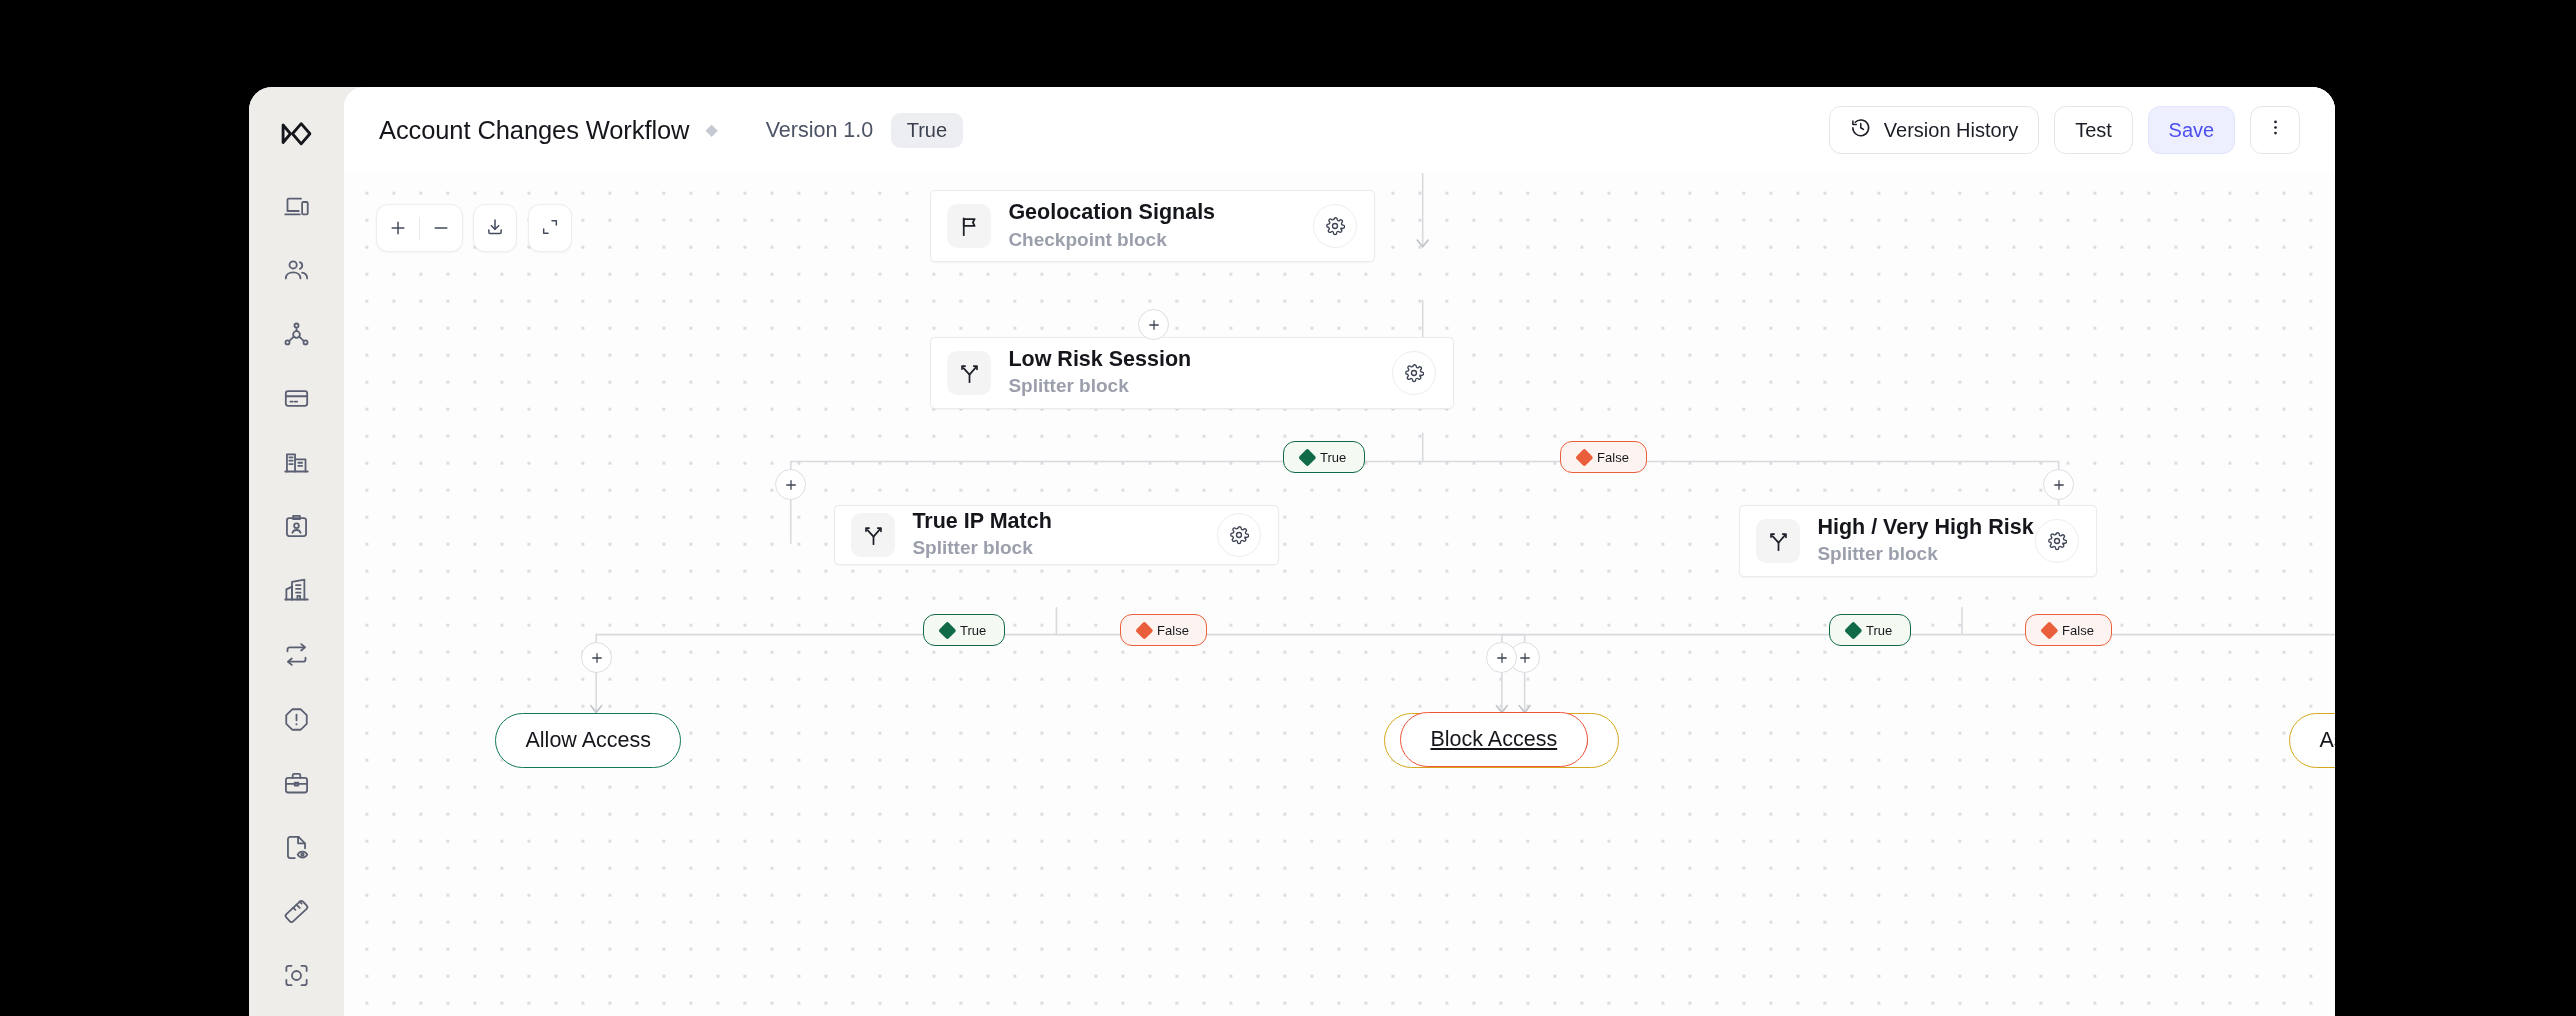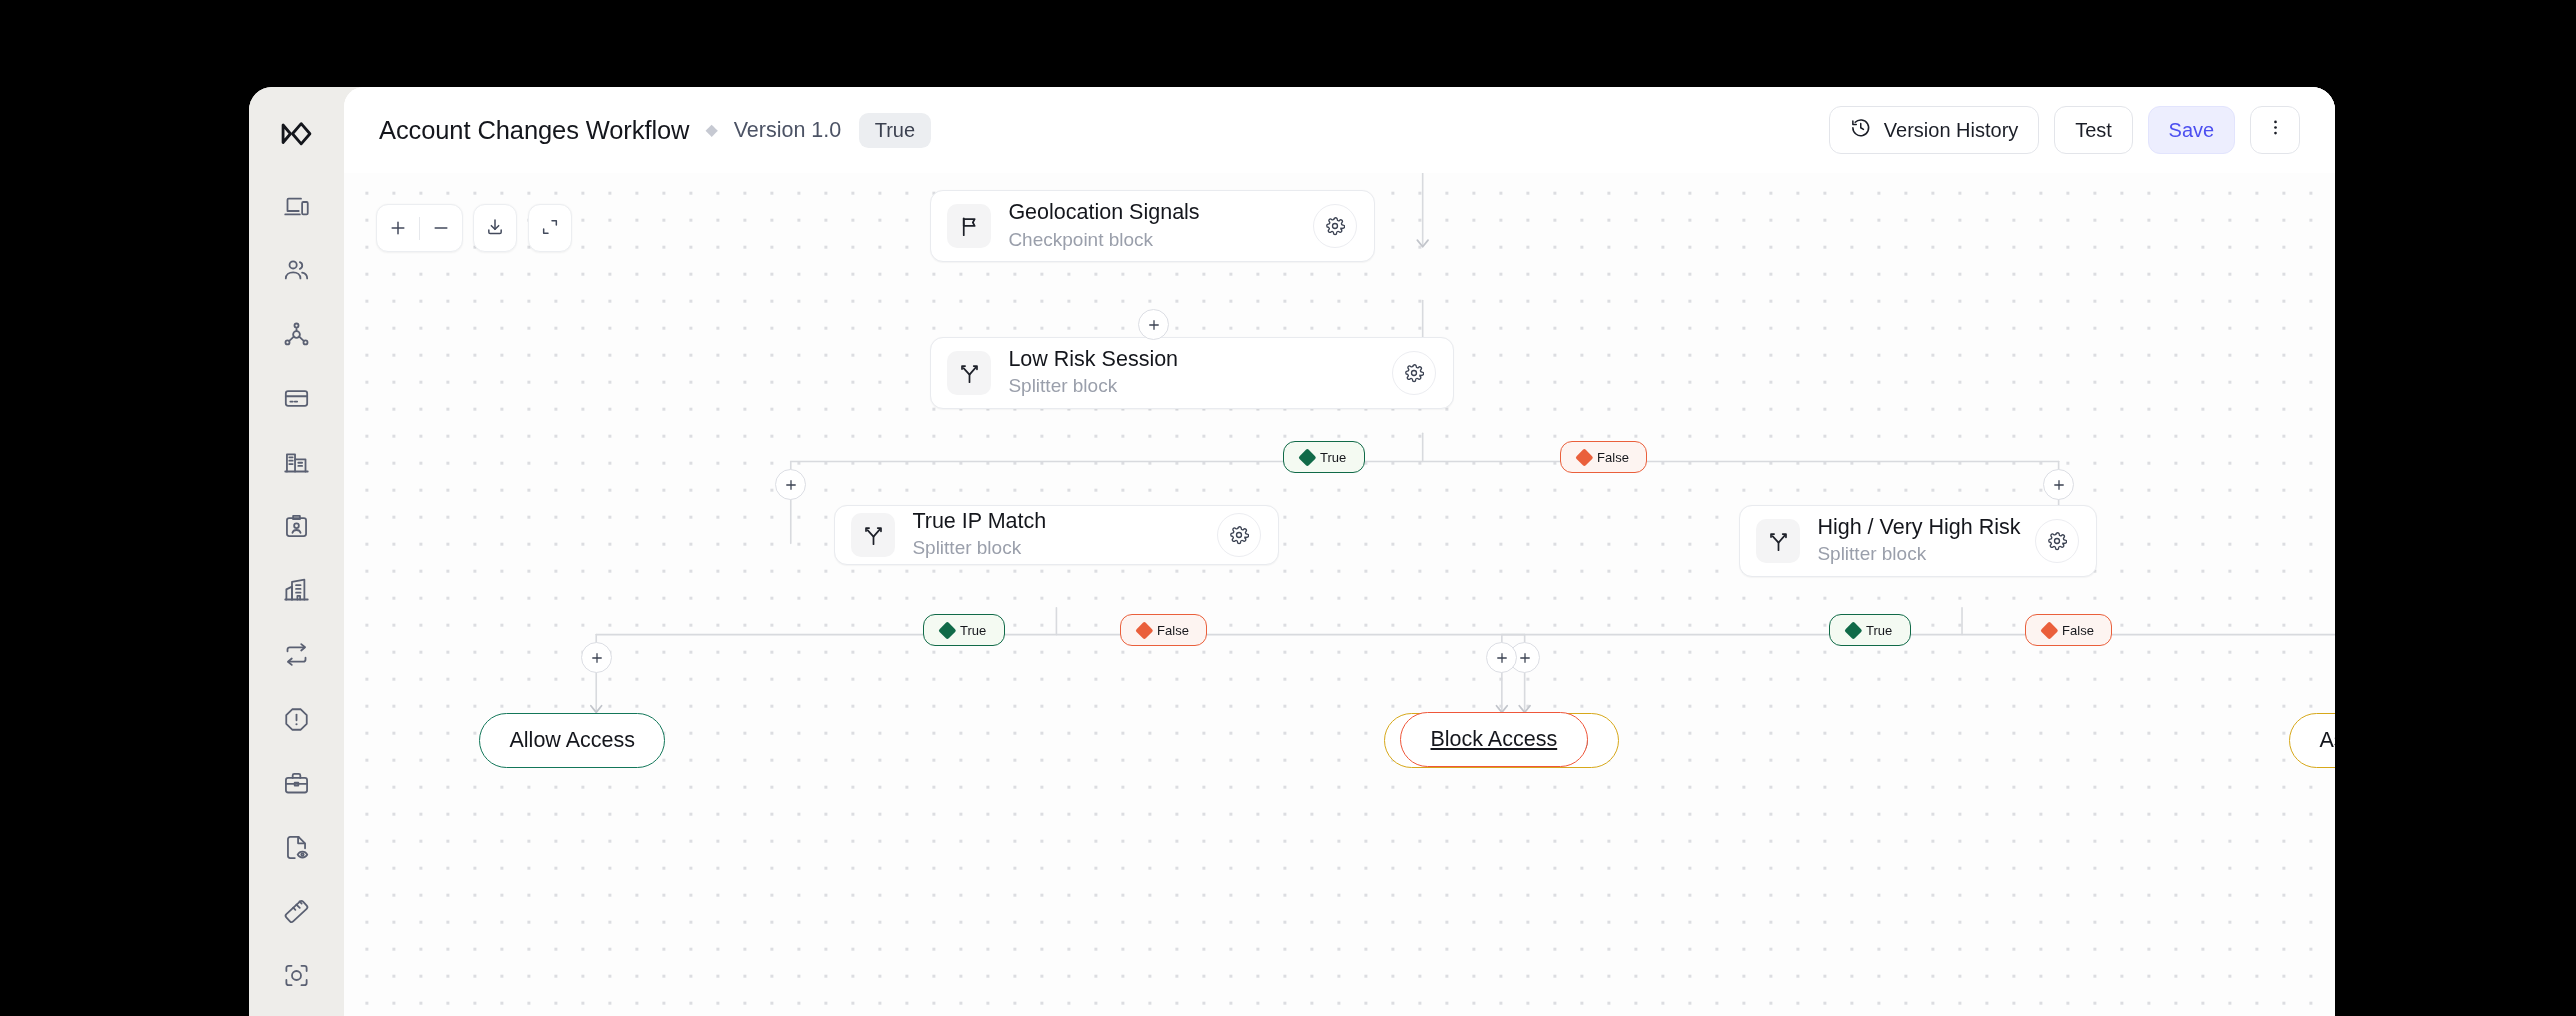--- a/index.html
+++ b/index.html
@@ -78,20 +78,21 @@
   }
   #title-sep {
     color: #c6c9d2;
     font-size: 16px;
     margin: 0 16px;
     line-height: 1;
   }
   #version-label {
     font-size: 21.5px;
     color: #4c5365;
+    margin-left: 32px;
   }
   #live-badge {
     margin-left: 17.4px;
     background: #eceef1;
     color: #3c4150;
     font-size: 20px;
     padding: 6px 16px;
     border-radius: 9.4px;
   }
   #header-actions {
@@ -168,27 +169,28 @@
     left: 0; top: 0;
     width: 100%; height: 100%;
     pointer-events: none;
   }
 
   
   .node {
     position: absolute;
     background: #fff;
     border: 0.7px solid #e9ebef;
-    border-radius: 13px;
+    border-radius: 5px;
     display: flex;
     align-items: center;
     padding: 0 17.4px 0 16px;
     box-sizing: border-box;
     box-shadow: 0 0.7px 1.3px rgba(16,18,26,.04);
     z-index: 3;
+    font-weight: bold;
   }
   .node-icon {
     width: 44px; height: 44px;
     flex: 0 0 44px;
     border-radius: 10px;
     background: #f4f4f5;
     display: flex;
     align-items: center;
     justify-content: center;
     color: #1d2029;
@@ -695,21 +697,21 @@
         <svg width="16" height="16" viewBox="0 0 24 24" fill="none" stroke="currentColor" stroke-width="1.9" stroke-linecap="round">
             <path d="M12 5.6v12.8M5.6 12h12.8"></path>
           </svg>
       </div>
       <div class="edge-plus" style="left:1142px; top:469px;">
         <svg width="16" height="16" viewBox="0 0 24 24" fill="none" stroke="currentColor" stroke-width="1.9" stroke-linecap="round">
             <path d="M12 5.6v12.8M5.6 12h12.8"></path>
           </svg>
       </div>
 
-      <div class="terminal-pill pill-allow" style="left:135px; top:540px;text-align:right;">
+      <div class="terminal-pill pill-allow" style="left:151px; top:540px;text-align:right;">
         <span>Allow Access</span>
       </div>
       <div class="terminal-pill pill-otp" style="left:1040px; top:540px;">
         <span>Ask for 2FA (OTP)</span>
       </div>
       <div class="terminal-pill pill-block" style="left:1056px; top:539px;">
         <span>Block Access</span>
       </div>
       <div class="terminal-pill pill-otp" style="left:1945px; top:540px;">
         <span>Ask for 2FA (OTP)</span>

